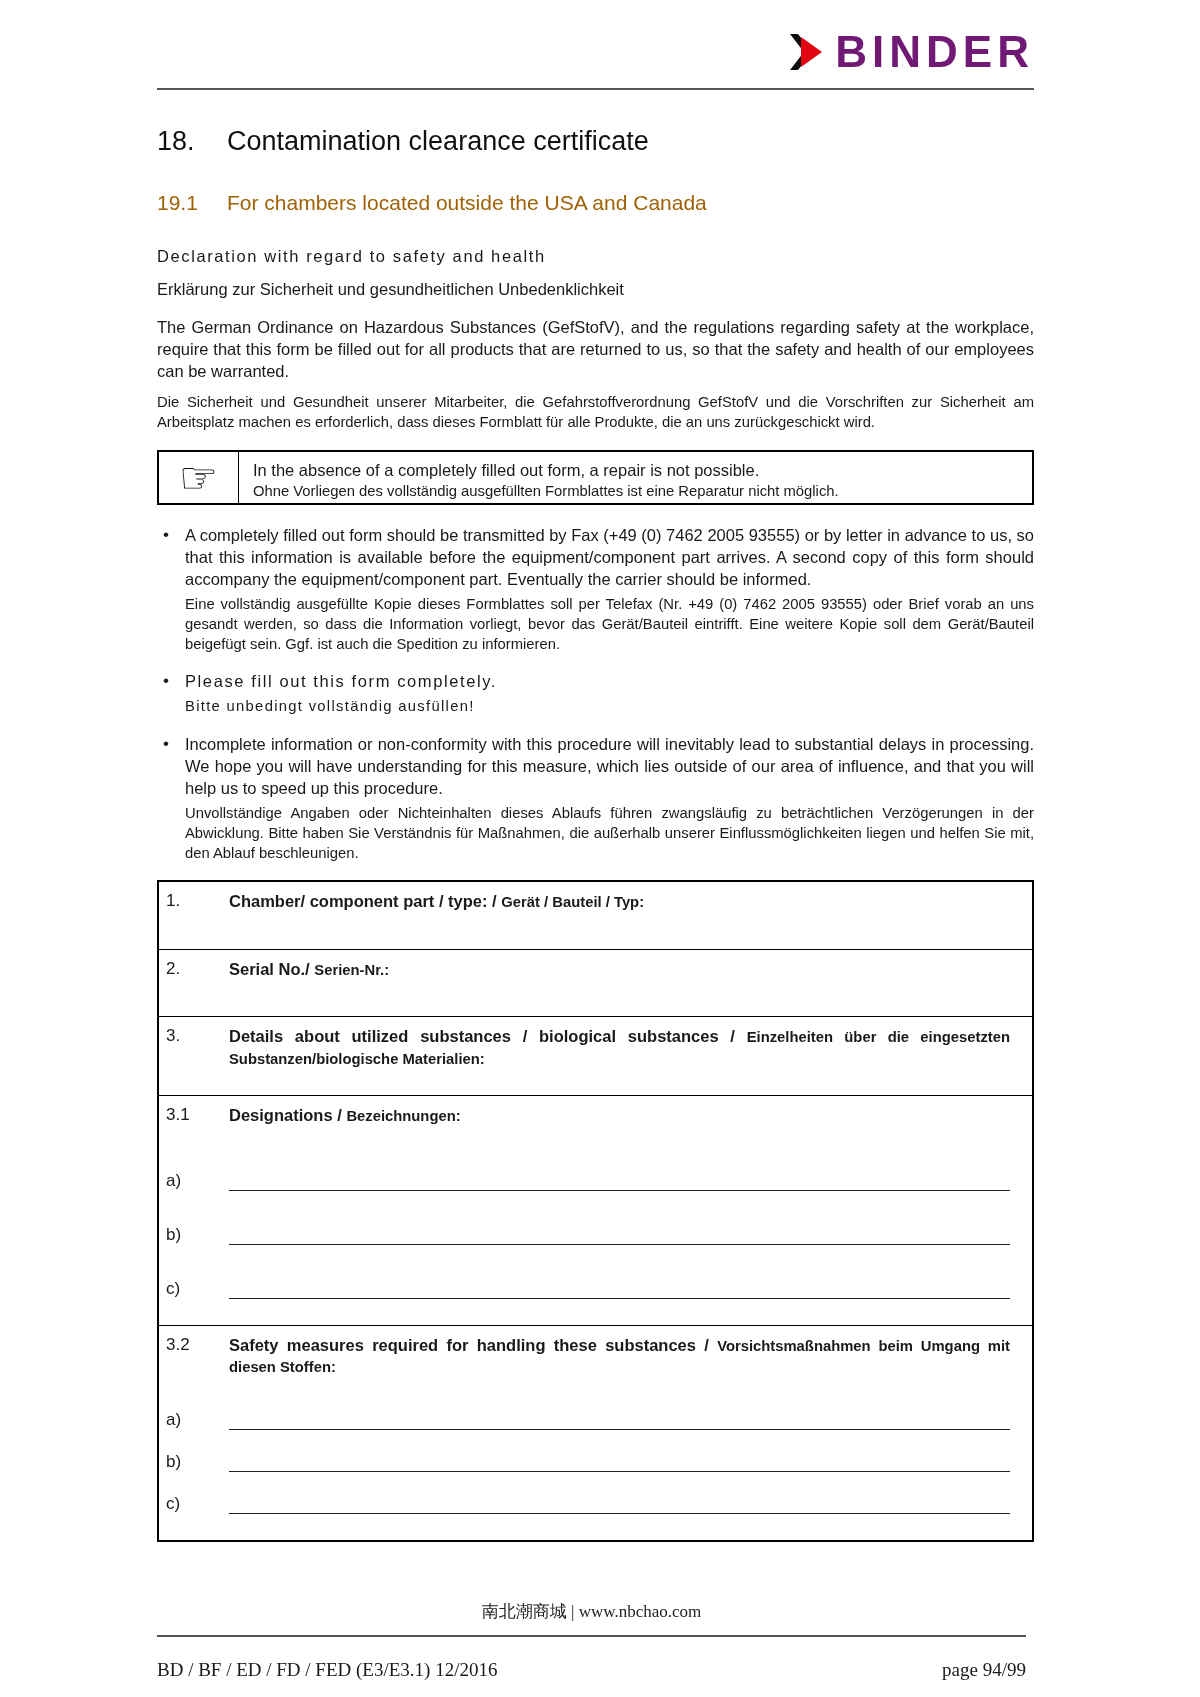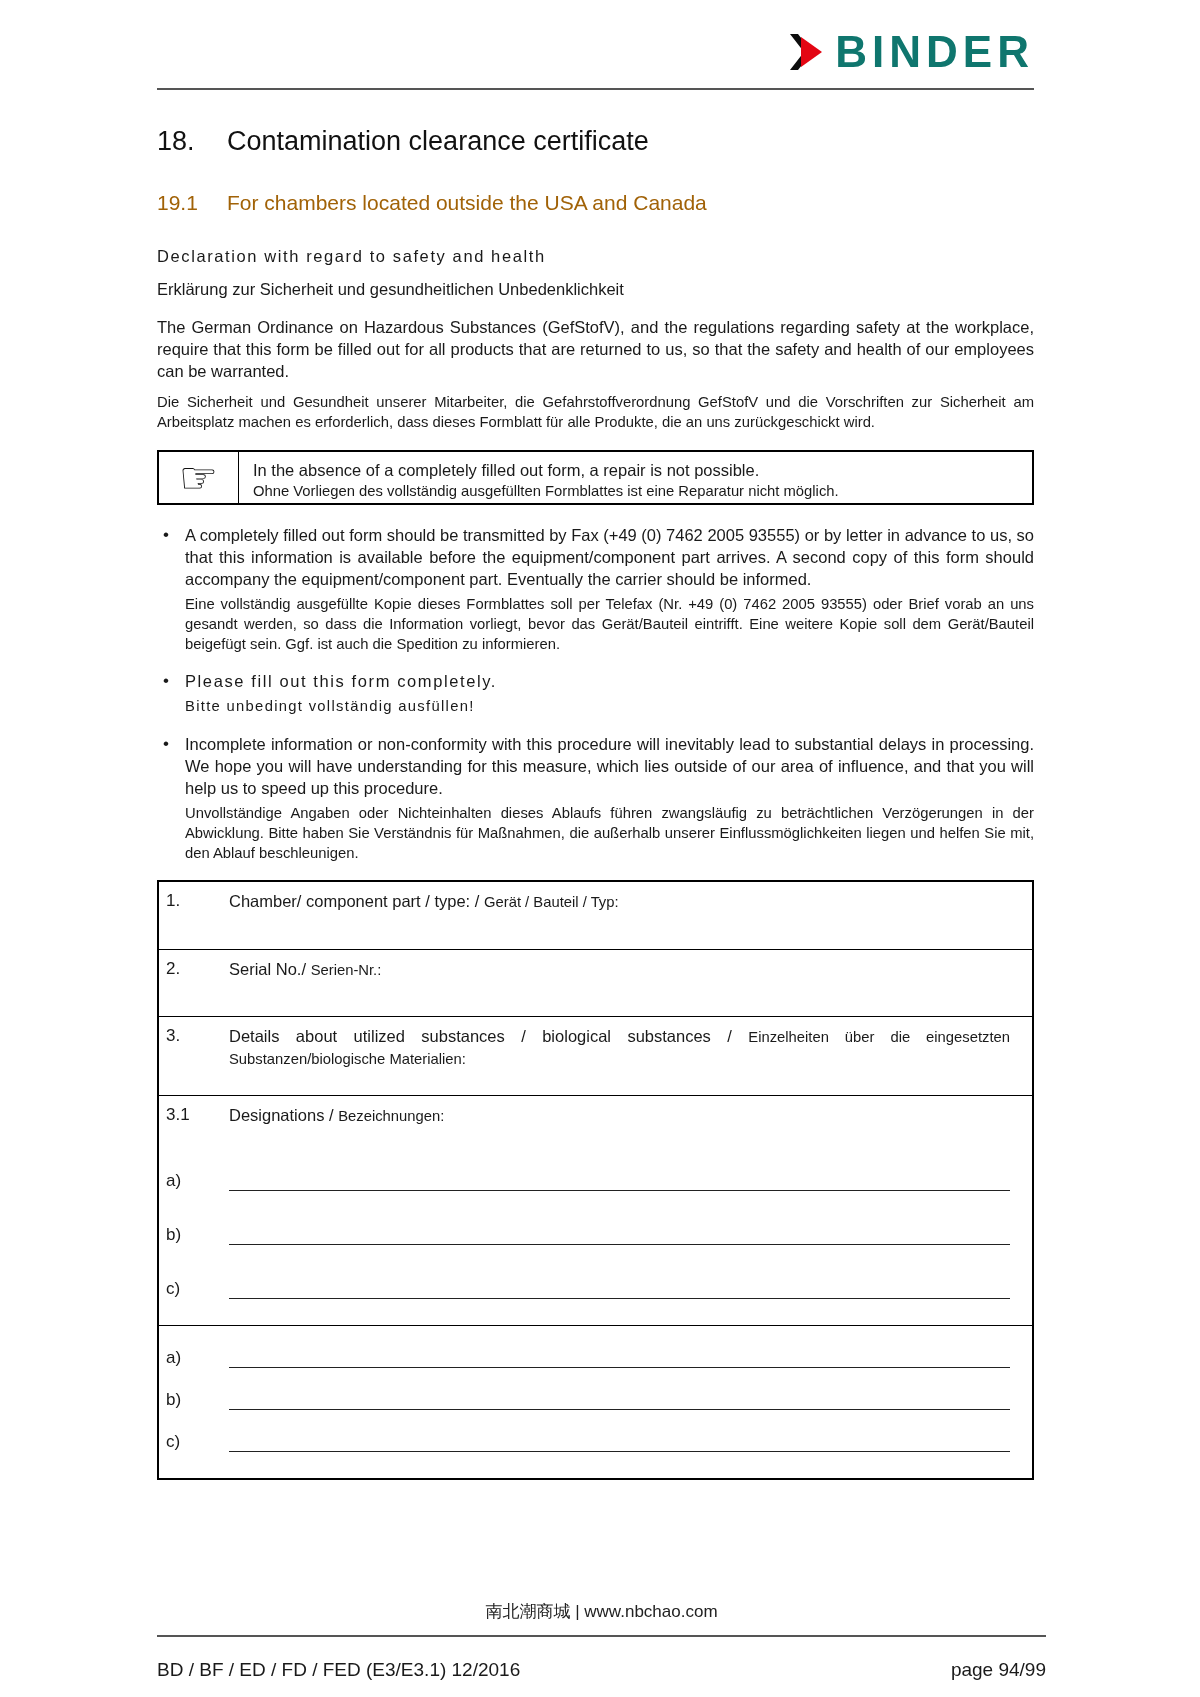--- a/index.html
+++ b/index.html
@@ -7,21 +7,21 @@
   body { font-family:"Liberation Sans", sans-serif; color:#1a1a1a; }
   .page {
     width:1200px; height:1697px; background:#fff; position:relative;
     margin:0 auto; overflow:hidden;
   }
   .inner { padding:26px 166px 0 157px; }
 
   
   .logo-row { display:flex; justify-content:flex-end; align-items:center; gap:12px; height:52px; margin-bottom:10px; }
   .logo-icon { width:34px; height:38px; display:block; }
-  .logo-text { font-size:44px; font-weight:800; letter-spacing:5px; color:#0f766e; line-height:1; }
+  .logo-text { font-size:44px; font-weight:800; letter-spacing:5px; color:#701a75; line-height:1; }
   .header-rule { border-top:2px solid #555; }
 
   
   h1 { display:flex; font-size:27px; font-weight:400; margin-top:36px; color:#111; }
   h2 { display:flex; font-size:21px; font-weight:400; margin-top:34px; color:#a16207; }
   .hn { width:70px; flex:0 0 70px; }
 
   
   .decl-en { font-size:16.5px; letter-spacing:1.6px; margin-top:32px; }
   .decl-de { font-size:16.5px; margin-top:14px; }
@@ -44,35 +44,35 @@
   .bullets .de-block { margin-top:4px; }
   .spaced { letter-spacing:1.6px; }
   .spaced-sm { letter-spacing:1.3px; }
 
   
   .form { border:2px solid #000; margin-top:14px; }
   .form-row { border-top:1.5px solid #000; }
   .form-row:first-child { border-top:none; }
   .row-head { display:flex; }
   .fnum { flex:0 0 70px; padding:9px 0 0 7px; font-size:17px; }
-  .flabel { flex:1; padding:9px 22px 10px 0; font-size:16.5px; line-height:1.3; text-align:justify; }
+  .flabel { flex:1; padding:9px 22px 10px 0; font-size:16.5px; line-height:1.3; text-align:justify;font-weight:bold; }
   .flabel .de { font-size:14.8px; }
   .r1 { padding-bottom:26px; }
   .r2 { padding-bottom:26px; }
   .r3 { padding-bottom:16px; }
   .blank { display:flex; align-items:flex-end; }
   .bl-letter { flex:0 0 70px; padding-left:7px; font-size:17px; line-height:20px; }
   .bl-line { flex:1; margin-right:22px; border-bottom:1.6px solid #222; height:20px; }
   .r31 .blank { margin-top:34px; }
   .r31 { padding-bottom:26px; }
   .r32 .blank { margin-top:22px; }
   .r32 { padding-bottom:26px; }
 
   
-  .footer { position:absolute; left:157px; right:154px; bottom:16px; }
+  .footer { position:absolute; left:157px; right:174px; bottom:16px;font-family:Liberation Serif, serif; }
   .watermark { text-align:center; font-size:17px; color:#222; margin-bottom:12px; }
   .footer-rule { border-top:2px solid #555; }
   .footer-row { display:flex; justify-content:space-between; font-size:19px; padding-top:22px; }
 </style>
 </head>
 <body>
 
 <div class="page">
   <div class="inner">
 
@@ -172,20 +172,27 @@
           <div class="bl-letter">b)</div>
           <div class="bl-line"></div>
         </div>
         <div class="blank">
           <div class="bl-letter">c)</div>
           <div class="bl-line"></div>
         </div>
       </div>
 
       <div class="form-row r32">
+        <div class="row-head">
+          <div class="fnum">3.2</div>
+          <div class="flabel">
+            <span class="en">Safety measures required for handling these substances /</span>
+            <span class="de">Vorsichtsmaßnahmen beim Umgang mit diesen Stoffen:</span>
+          </div>
+        </div>
         <div class="blank">
           <div class="bl-letter">a)</div>
           <div class="bl-line"></div>
         </div>
         <div class="blank">
           <div class="bl-letter">b)</div>
           <div class="bl-line"></div>
         </div>
         <div class="blank">
           <div class="bl-letter">c)</div>

